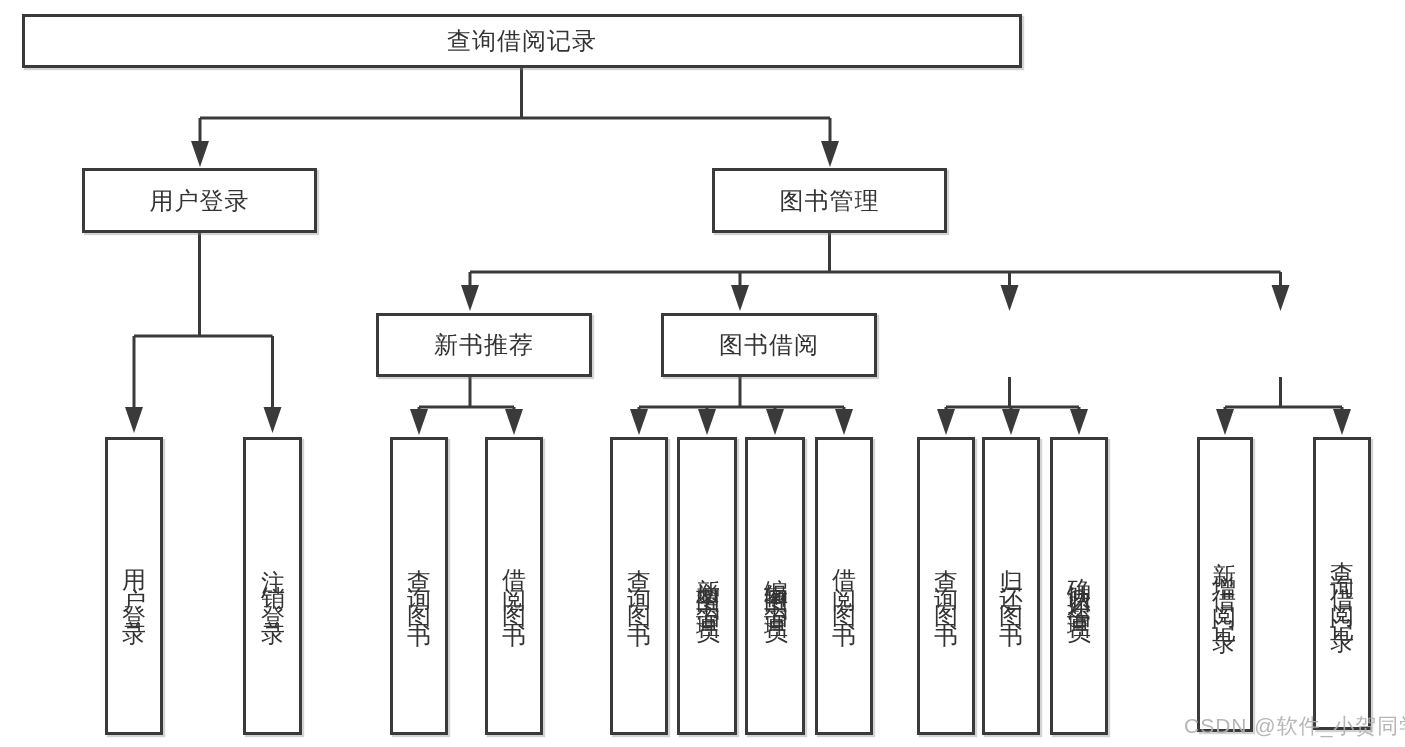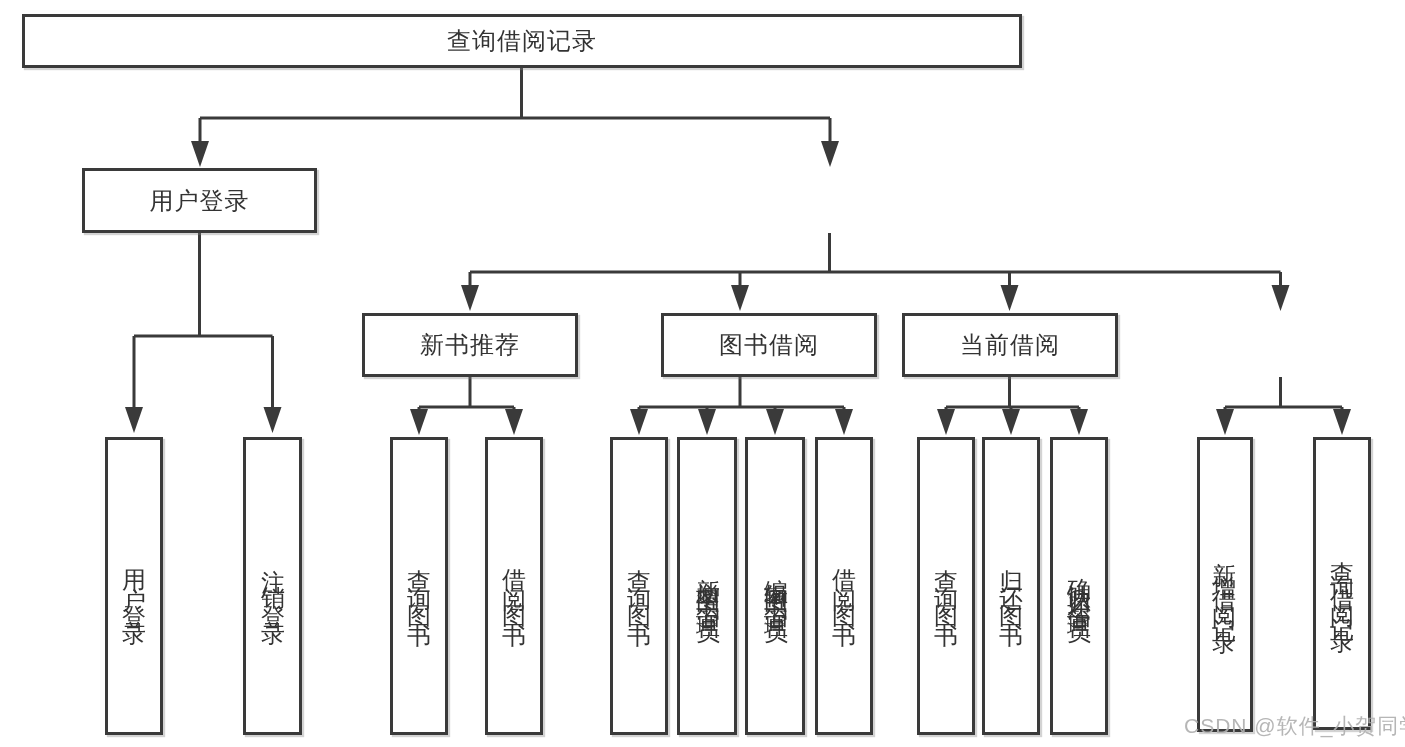--- a/index.html
+++ b/index.html
@@ -92,24 +92,24 @@
       <polygon points="1002,409 1020,409 1011,435"></polygon>
       <polygon points="1070,409 1088,409 1079,435"></polygon>
       <polygon points="1216,409 1234,409 1225,435"></polygon>
       <polygon points="1333,409 1351,409 1342,435"></polygon>
     </g>
   </svg>
 
   <div class="node h" style="left:22px; top:14px; width:1000px; height:54px;">查询借阅记录</div>
 
   <div class="node h" style="left:82px; top:168px; width:235px; height:65px;">用户登录</div>
+  <div class="node h" style="left:712px; top:168px; width:235px; height:65px;">图书管理</div>
 
-  <div class="node h" style="left:362px; top:313px; width:216px; height:64px;">新书推荐</div>
+  <div class="node h" style="left:376px; top:313px; width:216px; height:64px;">新书推荐</div>
   <div class="node h" style="left:661px; top:313px; width:216px; height:64px;">图书借阅</div>
-  <div class="node h" style="left:902px; top:313px; width:216px; height:64px;">当前借阅</div>
 
   <div class="node v ls4" style="left:105px; top:437px; width:58px; height:298px;">用户登录</div>
   <div class="node v ls4" style="left:243px; top:437px; width:59px; height:298px;">注销登录</div>
 
   <div class="node v ls4" style="left:390px; top:437px; width:58px; height:298px;">查询图书</div>
   <div class="node v ls4" style="left:485px; top:437px; width:58px; height:298px;">借阅图书</div>
 
   <div class="node v ls4" style="left:610px; top:437px; width:58px; height:298px;">查询图书</div>
   <div class="node v ls9" style="left:677px; top:437px; width:60px; height:298px;">新增图书（管理员）</div>
   <div class="node v ls9" style="left:745px; top:437px; width:60px; height:298px;">编辑图书（管理员）</div>

